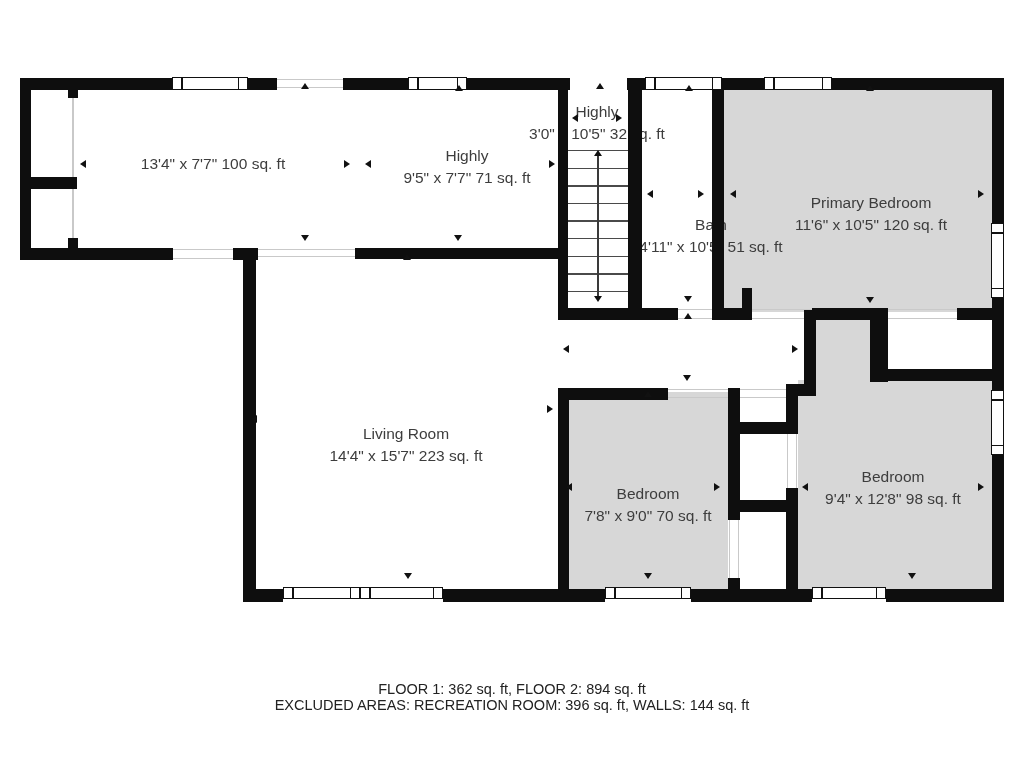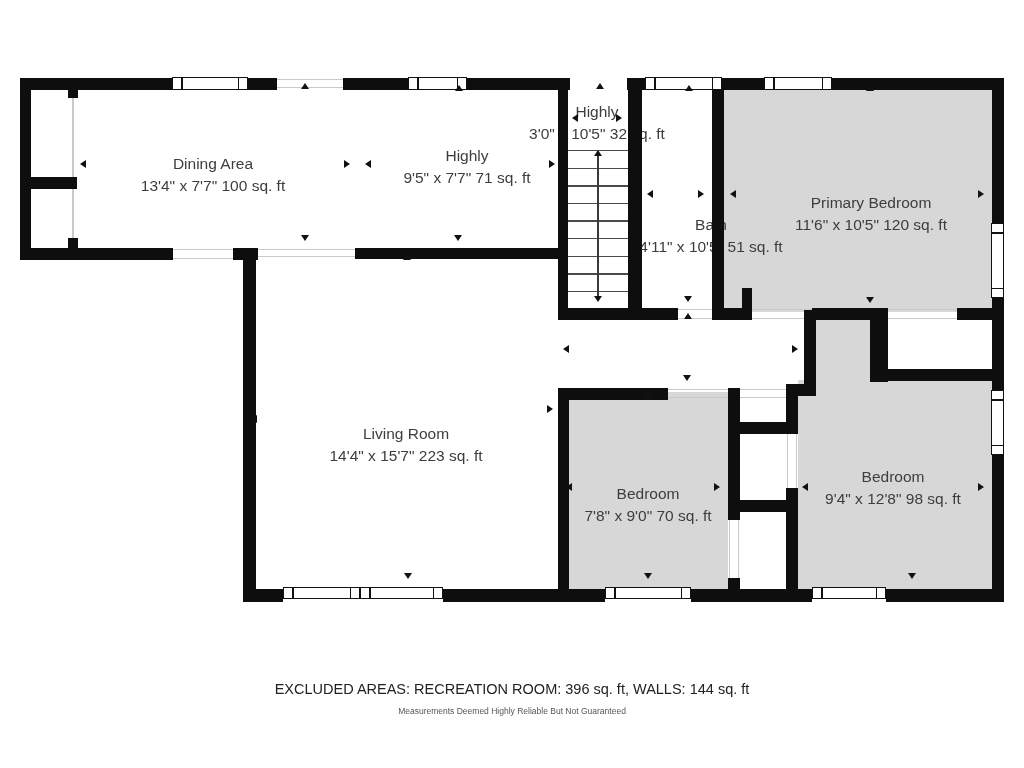--- a/index.html
+++ b/index.html
@@ -27,21 +27,20 @@
   #footer .l1{font-size:16px;font-weight:700;color:#111;line-height:16px;}
   #footer .l2,#footer .l3{font-size:14.5px;color:#222;line-height:15.5px;}
   #footer .l4{font-size:8.5px;color:#555;margin-top:8px;line-height:10px;}
 </style>
 </head>
 <body>
 
 <div id="plan">
 
   <div class="rlabel" style="left:213px;top:153px">
-    <div>Dining Area</div>
     <div>13'4" x 7'7" 100 sq. ft</div>
   </div>
   <div class="rlabel" style="left:467px;top:145px">
     <div>Highly</div>
     <div>9'5" x 7'7" 71 sq. ft</div>
   </div>
   <div class="rlabel" style="left:597px;top:101px">
     <div>Highly</div>
     <div>3'0" x 10'5" 32 sq. ft</div>
   </div>
@@ -207,15 +206,15 @@
     <div class="arrow" style="left: 616px; top: 113.5px; border-top: 4.5px solid transparent; border-bottom: 4.5px solid transparent; border-left: 6px solid rgb(17, 17, 17);"></div>
     <div class="arrow" style="left: 698px; top: 189.5px; border-top: 4.5px solid transparent; border-bottom: 4.5px solid transparent; border-left: 6px solid rgb(17, 17, 17);"></div>
     <div class="arrow" style="left: 978px; top: 189.5px; border-top: 4.5px solid transparent; border-bottom: 4.5px solid transparent; border-left: 6px solid rgb(17, 17, 17);"></div>
     <div class="arrow" style="left: 792px; top: 344.5px; border-top: 4.5px solid transparent; border-bottom: 4.5px solid transparent; border-left: 6px solid rgb(17, 17, 17);"></div>
     <div class="arrow" style="left: 547px; top: 404.5px; border-top: 4.5px solid transparent; border-bottom: 4.5px solid transparent; border-left: 6px solid rgb(17, 17, 17);"></div>
     <div class="arrow" style="left: 714px; top: 482.5px; border-top: 4.5px solid transparent; border-bottom: 4.5px solid transparent; border-left: 6px solid rgb(17, 17, 17);"></div>
     <div class="arrow" style="left: 978px; top: 482.5px; border-top: 4.5px solid transparent; border-bottom: 4.5px solid transparent; border-left: 6px solid rgb(17, 17, 17);"></div>
   </div>
 
 <div id="footer">
+  <div class="l2">FLOOR 1: 362 sq. ft, FLOOR 2: 894 sq. ft</div>
   <div class="l3">EXCLUDED AREAS: RECREATION ROOM: 396 sq. ft, WALLS: 144 sq. ft</div>
-  <div class="l4">Measurements Deemed Highly Reliable But Not Guaranteed</div>
 </div>
 
 </body></html>

